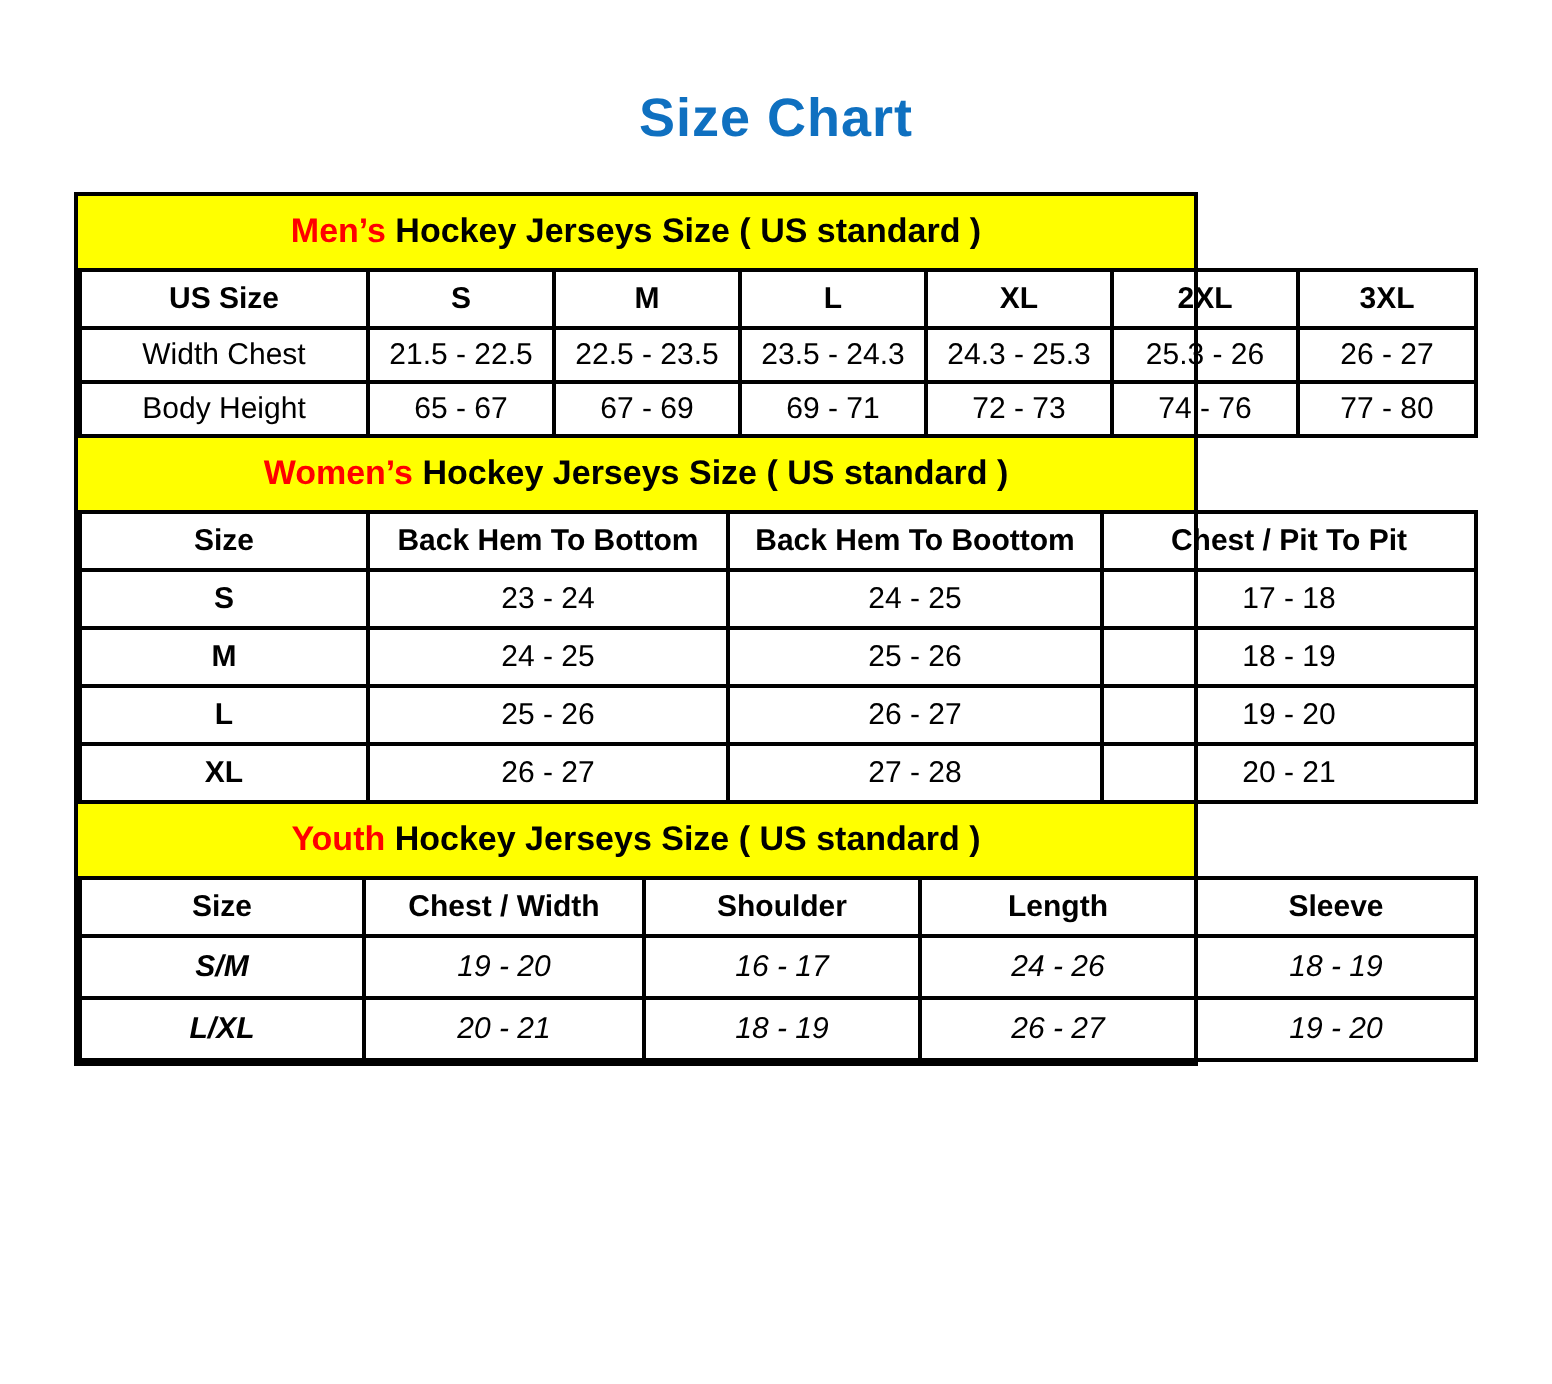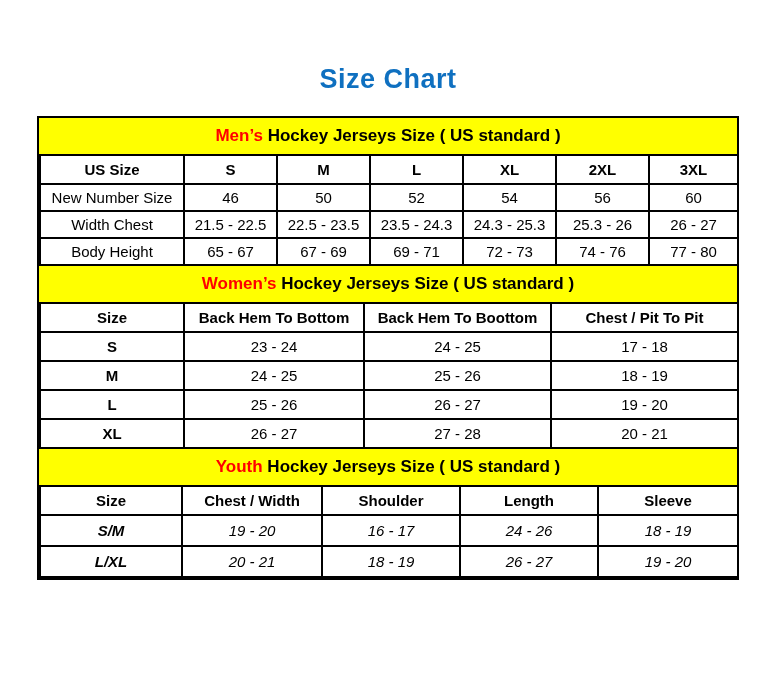--- a/index.html
+++ b/index.html
@@ -6,29 +6,29 @@
     margin: 0;
     padding: 0;
     background: #ffffff;
     width: 776px;
     height: 692px;
     font-family: "Liberation Sans", sans-serif;
     color: #000000;
     overflow: hidden;
   }
   .page-title {
-    margin-top: 64px;
+    margin-top: 44px;
     text-align: center;
     color: #0f70c0;
     font-size: 27px;
     font-weight: bold;
     letter-spacing: 0.5px;
   }
   .chart-wrap {
-    width: 702px;
+    width: 562px;
     margin: 21px 0 0 37px;
     border: 2px solid #000000;
     box-sizing: border-box;
   }
   .band {
     background: #ffff00;
     height: 36px;
     line-height: 36px;
     text-align: center;
     font-size: 17px;
@@ -88,29 +88,20 @@
         <th>US Size</th>
         <th>S</th>
         <th>M</th>
         <th>L</th>
         <th>XL</th>
         <th>2XL</th>
         <th>3XL</th>
       </tr>
     </thead>
     <tbody>
-      <tr>
-        <td>New Number Size</td>
-        <td>46</td>
-        <td>50</td>
-        <td>52</td>
-        <td>54</td>
-        <td>56</td>
-        <td>60</td>
-      </tr>
       <tr>
         <td>Width Chest</td>
         <td>21.5 - 22.5</td>
         <td>22.5 - 23.5</td>
         <td>23.5 - 24.3</td>
         <td>24.3 - 25.3</td>
         <td>25.3 - 26</td>
         <td>26 - 27</td>
       </tr>
       <tr>

